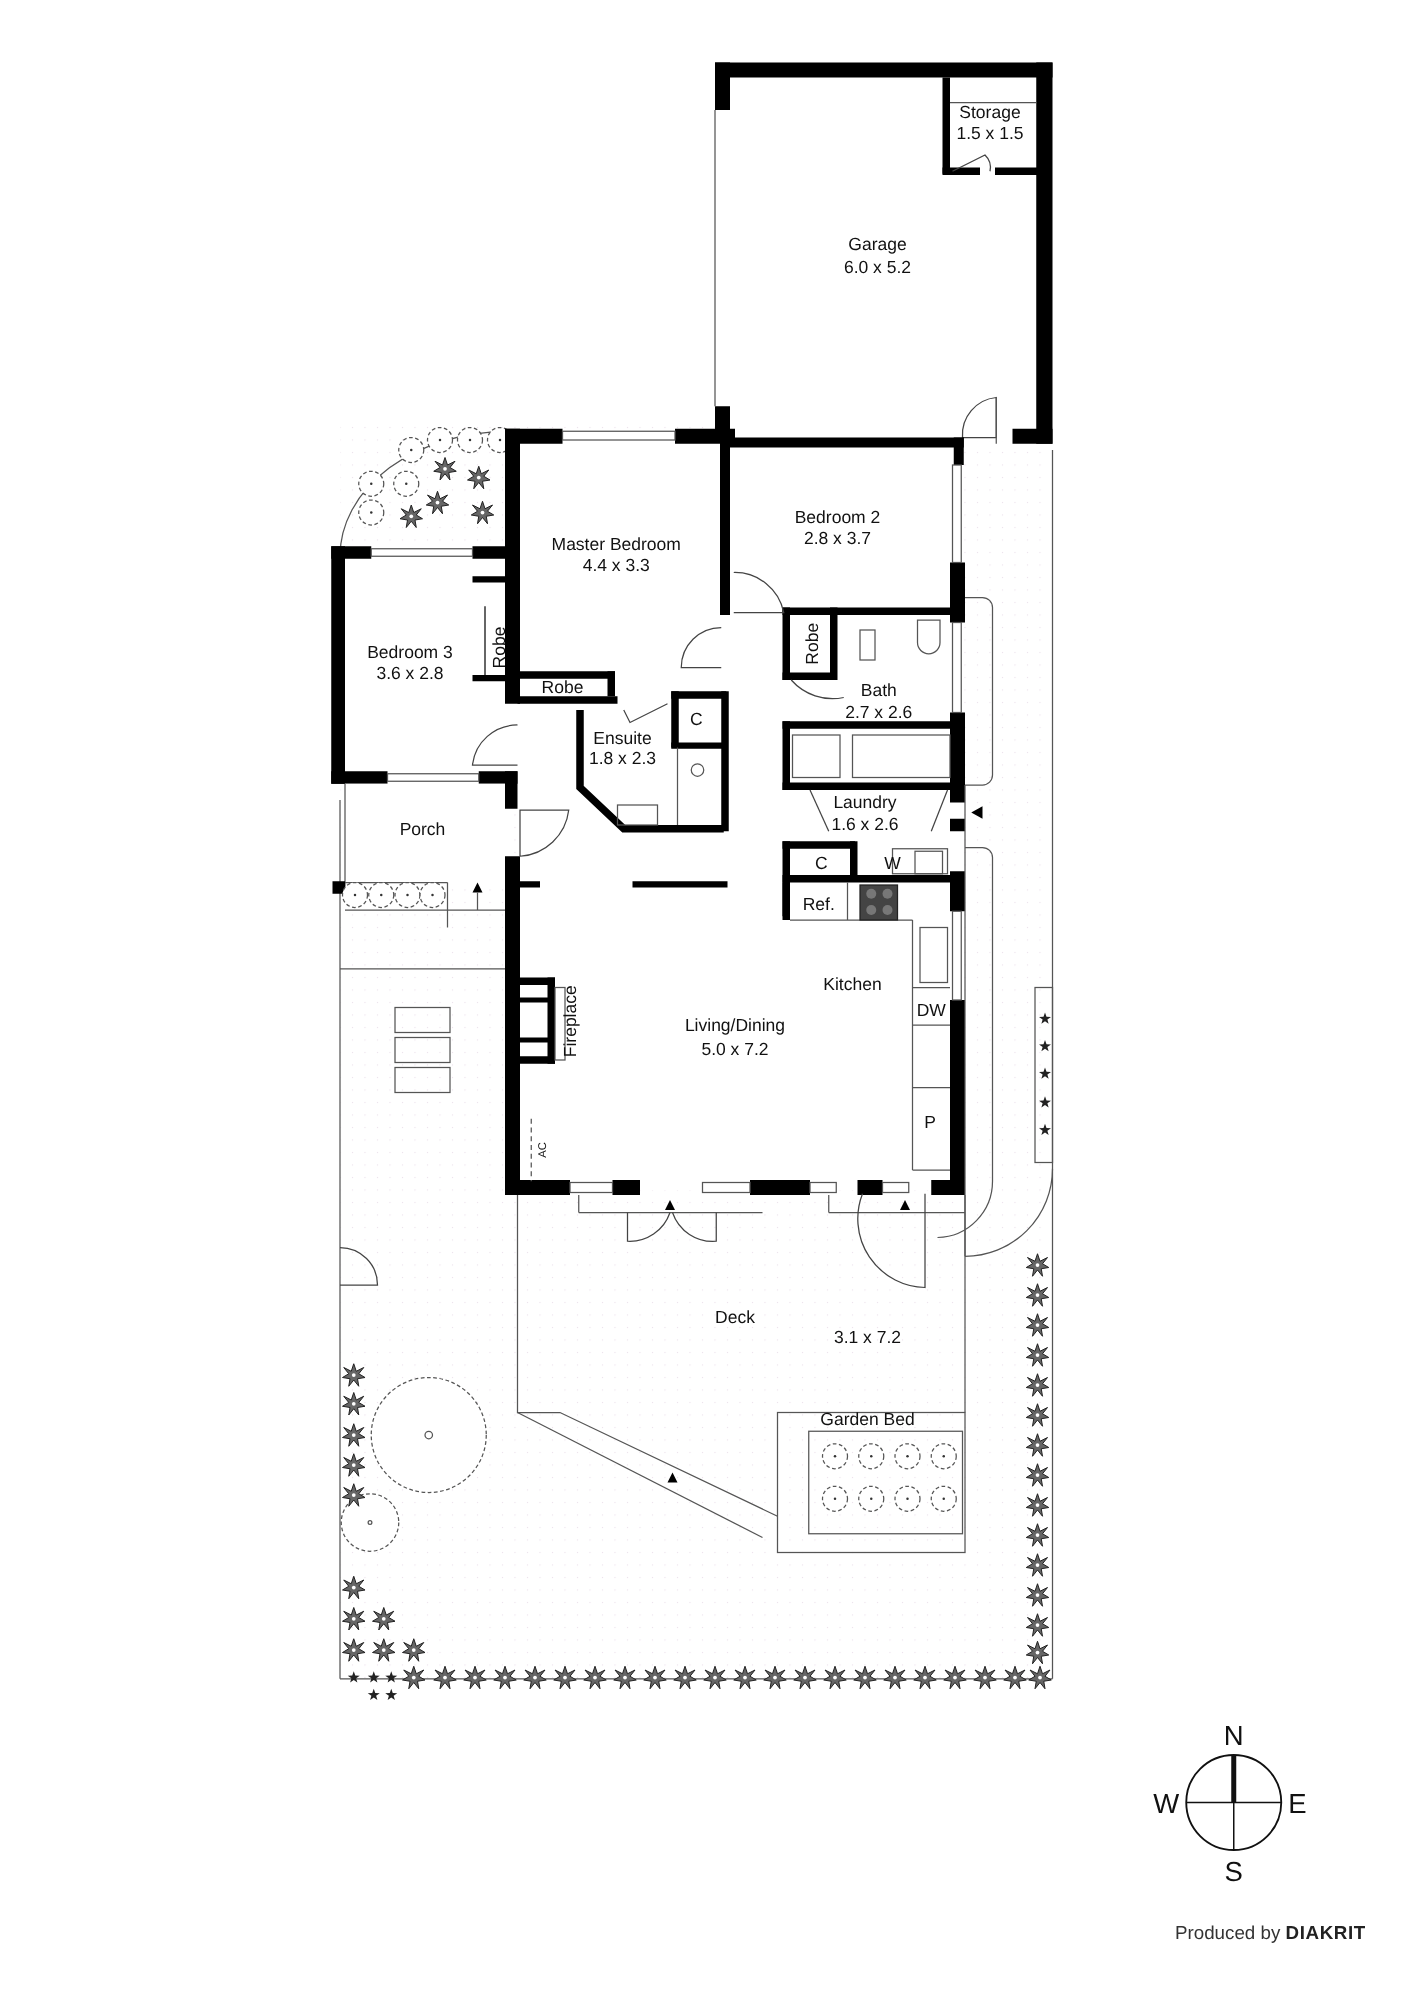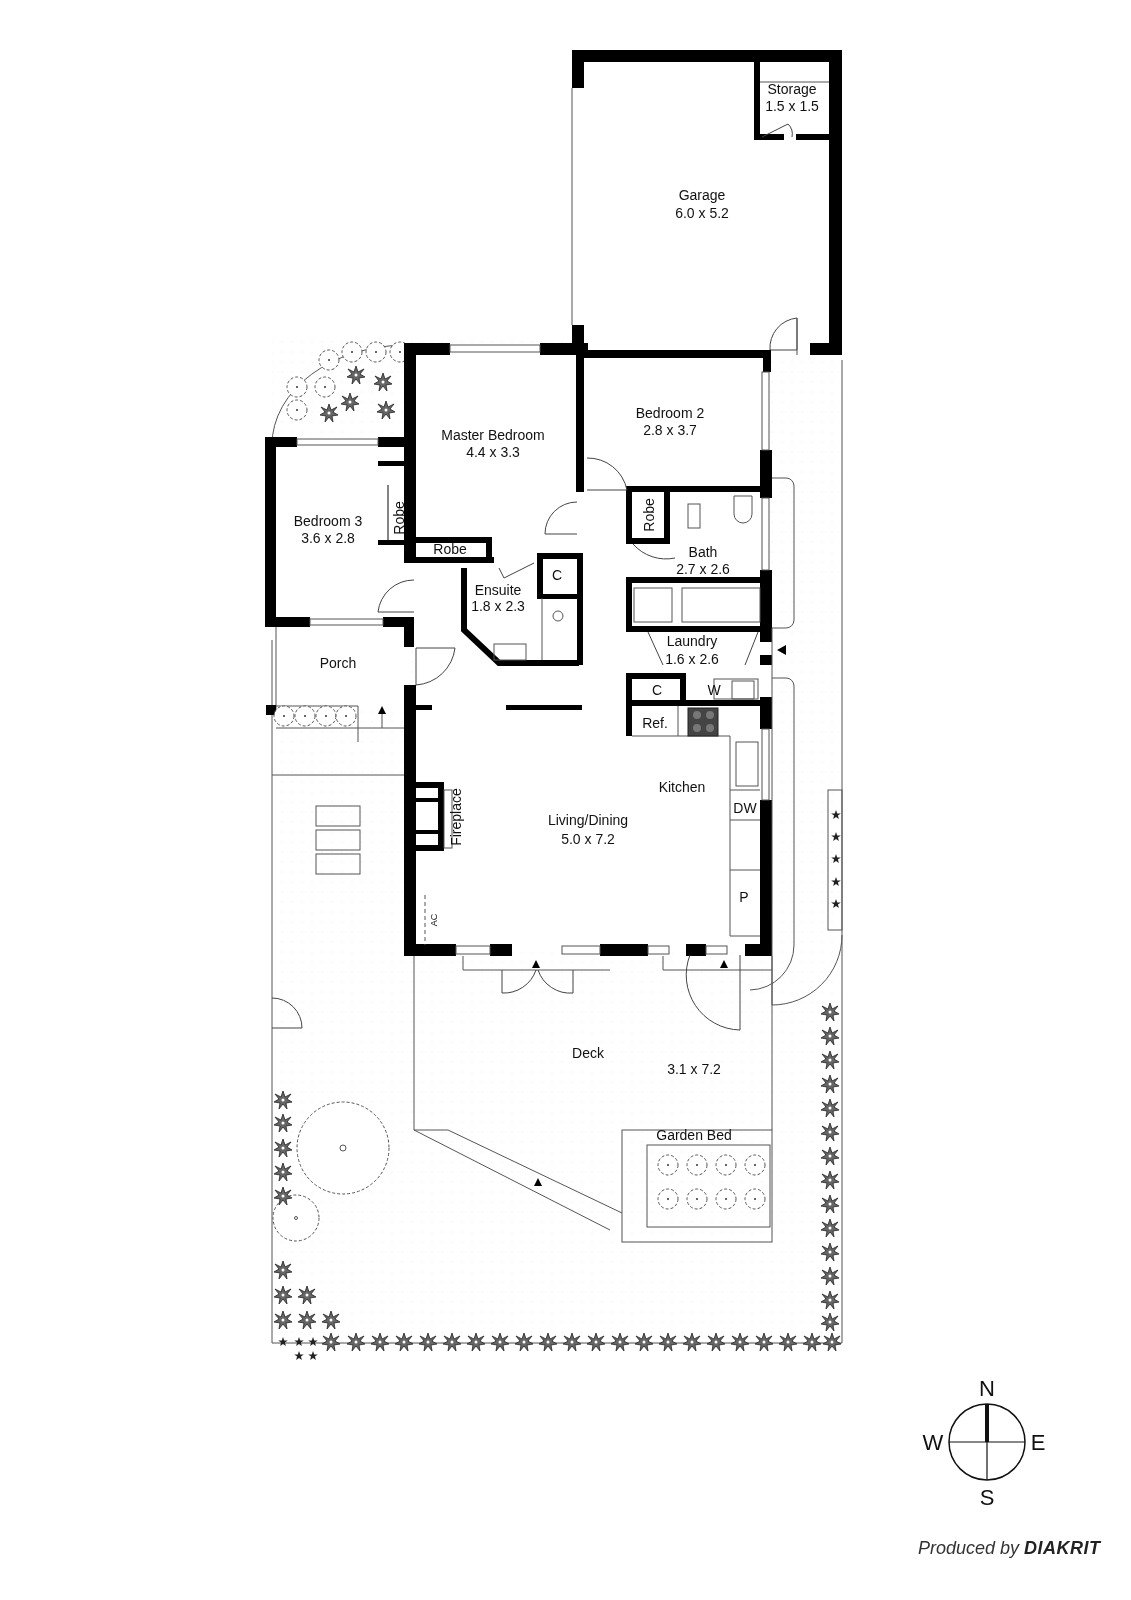--- a/index.html
+++ b/index.html
@@ -6,21 +6,21 @@
   body { width: 1131px; height: 1600px; position: relative; overflow: hidden; font-family: "Liberation Sans", sans-serif; }
   #plan { position: absolute; left: 0; top: 0; width: 1131px; height: 1600px; }
   .wall { fill: #000; }
   .thin { fill: none; stroke: #555; stroke-width: 1; }
   .thin2 { fill: none; stroke: #333; stroke-width: 1.2; }
   .door { fill: none; stroke: #444; stroke-width: 1; }
   .win { fill: #fff; stroke: #555; stroke-width: 1; }
   .lbl { font-family: "Liberation Sans", sans-serif; font-size: 14px; fill: #111; text-anchor: middle; }
   .lbl-xs { font-family: "Liberation Sans", sans-serif; font-size: 9px; fill: #111; text-anchor: middle; }
   .compass-lbl { font-family: "Liberation Sans", sans-serif; font-size: 22px; fill: #111; text-anchor: middle; }
-  .credit { position: absolute; left: 918px; top: 1538px; font-size: 18px; color: #333; white-space: nowrap; font-style: italic; }
+  .credit { position: absolute; left: 940px; top: 1538px; font-size: 15px; color: #333; white-space: nowrap; }
   .credit .brand { font-weight: bold; color: #222; letter-spacing: 0.5px; }
   .shrub { fill: #666; stroke: #222; stroke-width: 0.8; }
   .tree { fill: #fff; stroke: #555; stroke-width: 1; stroke-dasharray: 3 2; }
 </style>
 </head>
 <body>
 
 <svg id="plan" viewBox="0 0 1131 1600" xmlns="http://www.w3.org/2000/svg">
   <defs>
     <pattern id="dots" width="10" height="10" patternUnits="userSpaceOnUse">

